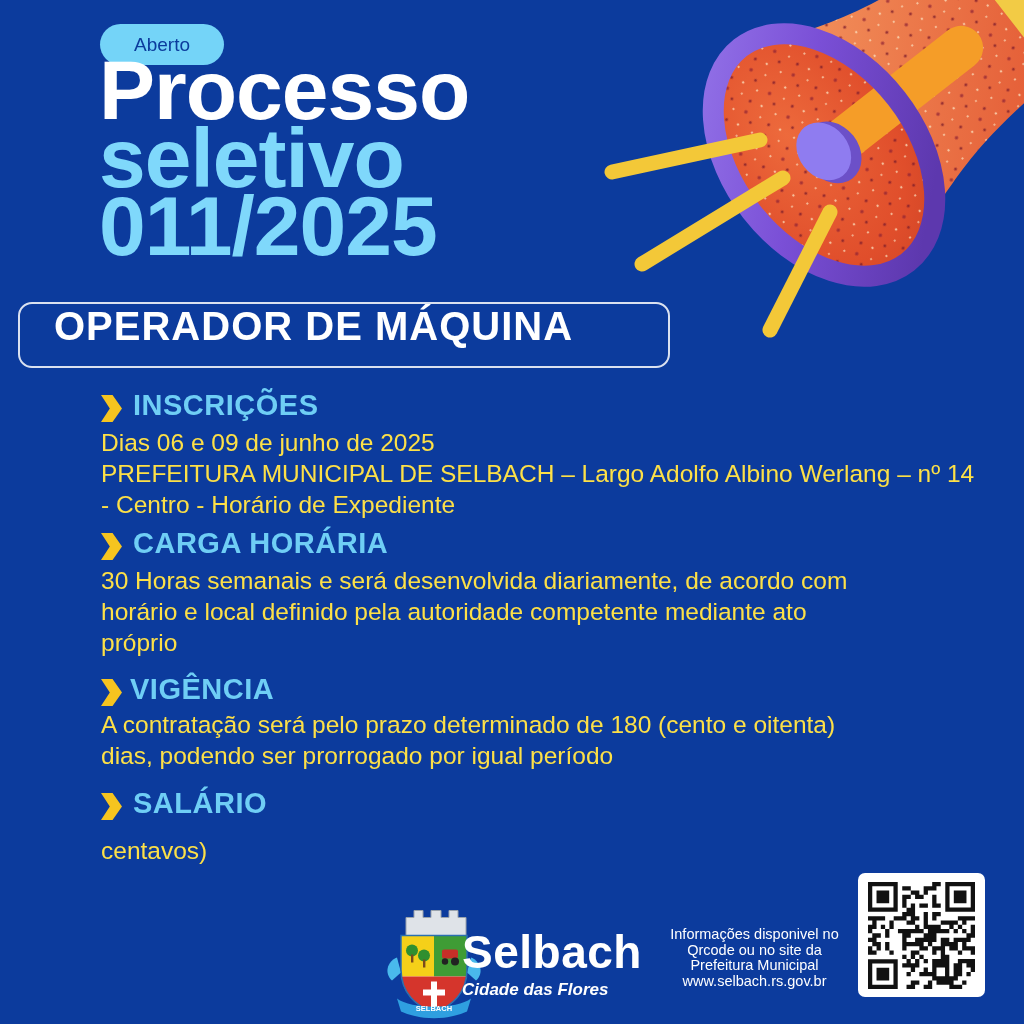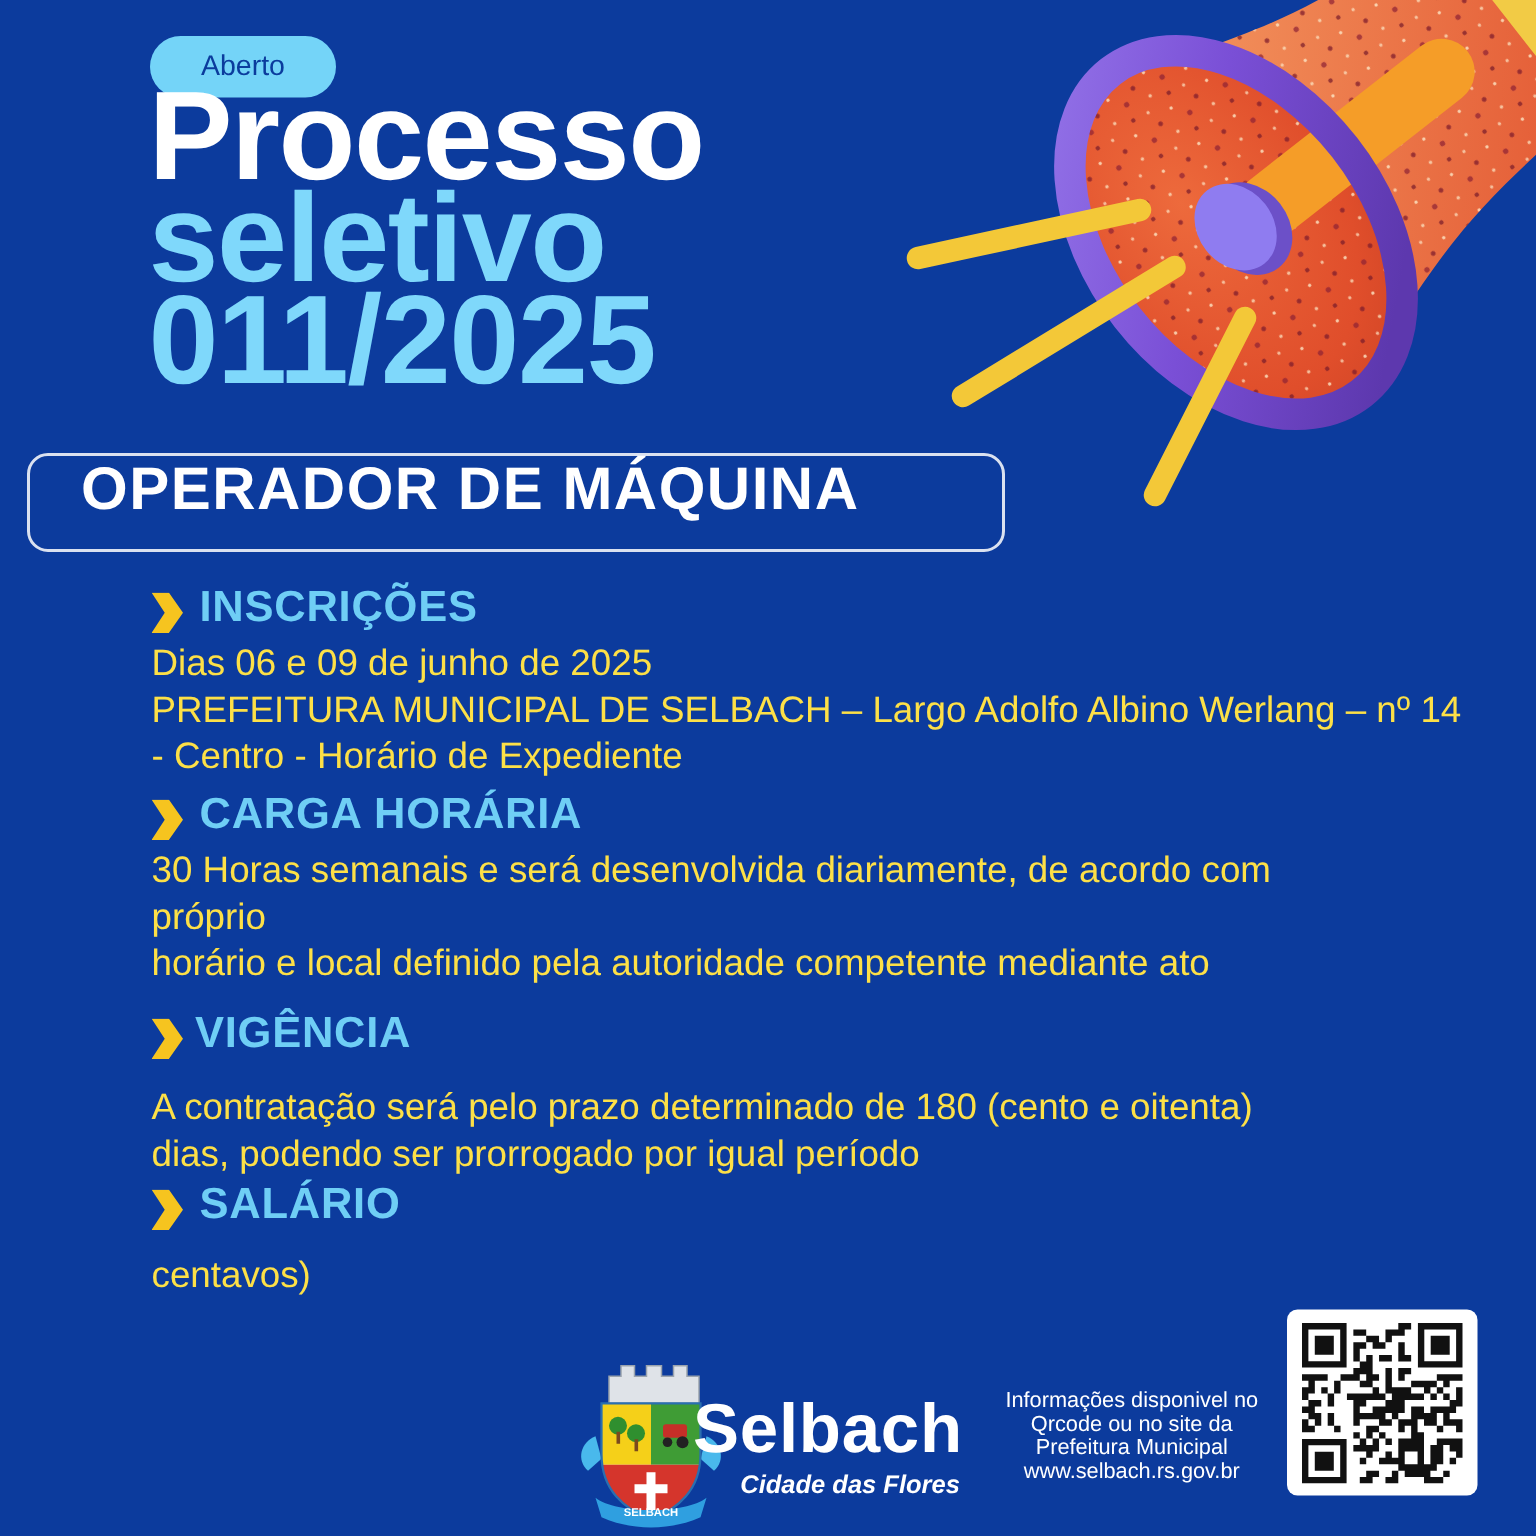--- a/index.html
+++ b/index.html
@@ -23,34 +23,34 @@
     position:absolute;left:18px;top:302px;width:614px;height:62px;
     border:2px solid rgba(255,255,255,.85);border-radius:14px;
     display:flex;align-items:flex-start;padding-left:34px;
   }
   .jobbox span{font-size:40px;font-weight:700;letter-spacing:1px;color:#ffffff;}
   
   .sec{position:absolute;left:101px;width:890px;}
   .sec0{top:389px}.sec1{top:527px}.sec2{top:673px}.sec3{top:787px}
   .sec-head{display:flex;align-items:flex-end;gap:11px;margin-bottom:5px;
     color:#6fcef5;font-size:29px;font-weight:700;letter-spacing:.5px;}
-  .sec2 .sec-head{gap:8px;margin-bottom:17px;}
+  .sec2 .sec-head{gap:8px;margin-bottom:3px;}
   .sec3 .sec-head{margin-bottom:15px;}
   .chev{flex:0 0 auto;width:21px;height:27px;background:#f6c41f;
     clip-path:polygon(0 0,55% 0,100% 50%,55% 100%,0 100%,42% 50%);}
   .sec-body{font-size:24.5px;line-height:31px;font-weight:400;color:#fde047;}
   
   .info{position:absolute;left:652px;top:927px;width:205px;text-align:center;
     font-size:14.5px;line-height:15.5px;color:#ffffff;}
   .qr{position:absolute;left:858px;top:873px;width:127px;height:124px;
     background:#ffffff;border-radius:7px;display:flex;align-items:center;justify-content:center;}
   .crest{position:absolute;left:381px;top:901px;width:106px;height:119px;}
   .wordmark{position:absolute;left:462px;top:925px;}
   .wordmark .name{font-size:46px;font-weight:700;letter-spacing:.5px;color:#ffffff;}
-  .wordmark .tagline{font-size:17px;font-style:italic;font-weight:700;text-align:right;
+  .wordmark .tagline{font-size:17px;font-style:italic;font-weight:700;text-align:left;
     margin-top:1px;padding-right:2px;color:#ffffff;}
   .megaphone{position:absolute;top:0;right:0;width:440px;height:340px;}
 </style>
 </head>
 <body>
 
 <div class="poster">
 
   <svg class="megaphone" viewBox="0 0 440 340" aria-hidden="true">
     <defs>
@@ -126,22 +126,22 @@
     </div>
   </section>
 
   <section class="sec sec1">
     <div class="sec-head">
       <span class="chev"></span>
       <span>CARGA HORÁRIA</span>
     </div>
     <div class="sec-body">
       <div>30 Horas semanais e será desenvolvida diariamente, de acordo com</div>
+      <div>horário e local definido pela autoridade competente mediante ato</div>
       <div>próprio</div>
-      <div>horário e local definido pela autoridade competente mediante ato</div>
     </div>
   </section>
 
   <section class="sec sec2">
     <div class="sec-head">
       <span class="chev"></span>
       <span>VIGÊNCIA</span>
     </div>
     <div class="sec-body">
       <div>A contratação será pelo prazo determinado de 180 (cento e oitenta)</div>

